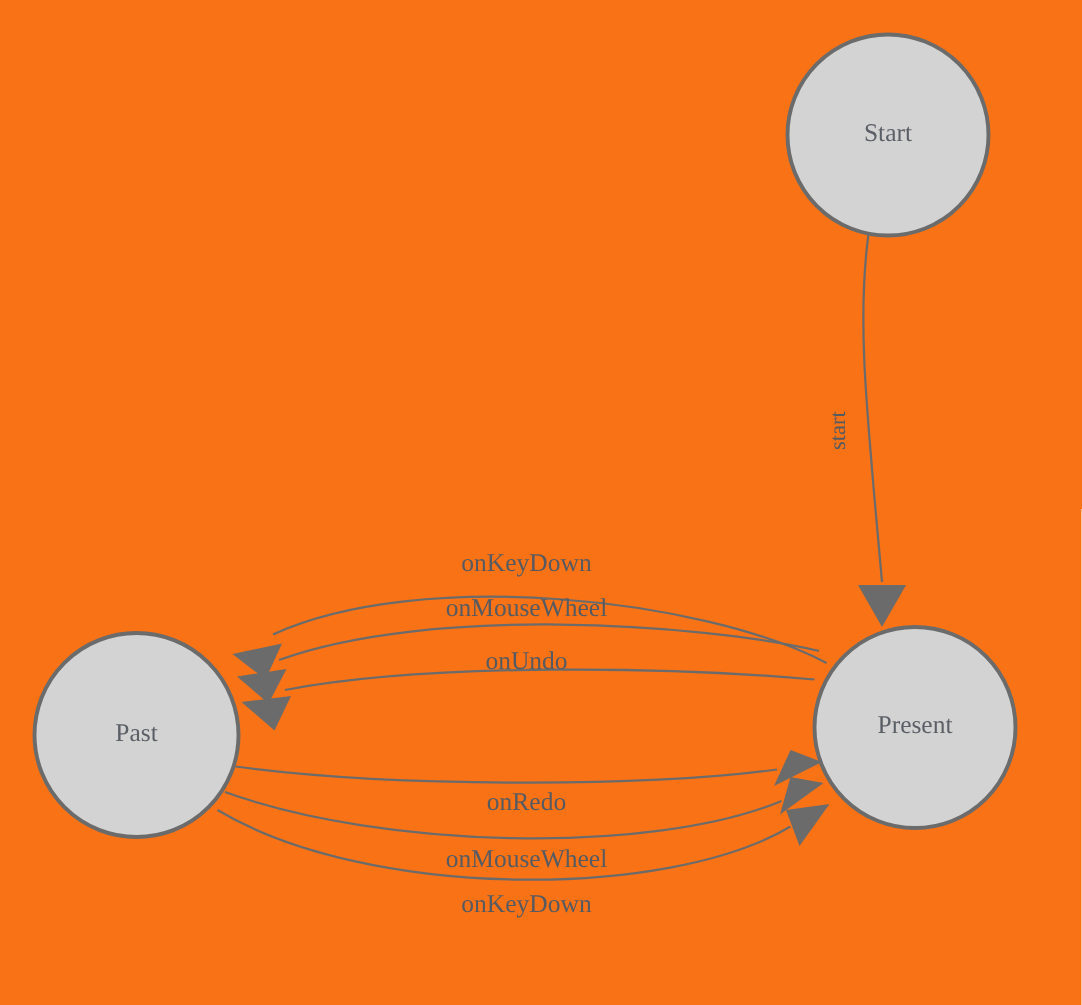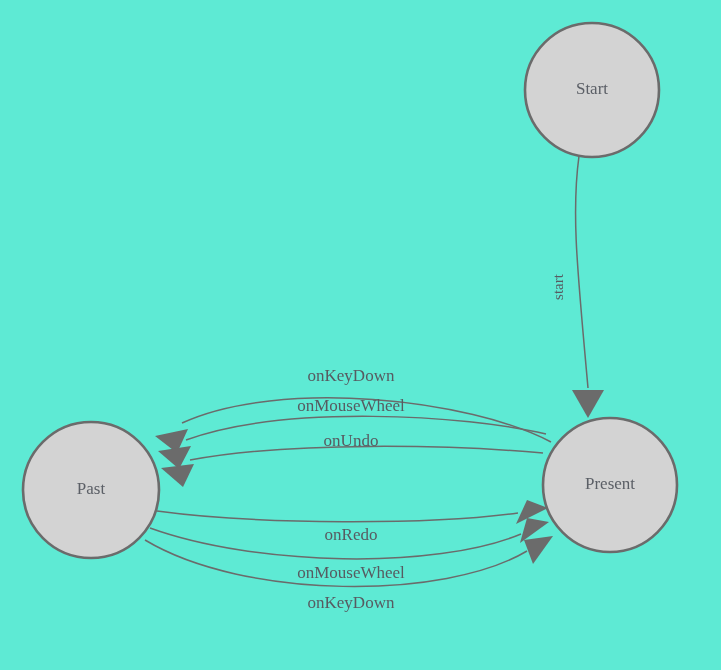--- a/index.html
+++ b/index.html
@@ -11,21 +11,21 @@
   body {
     width: 721px;
     height: 670px;
     font-family: "Liberation Serif", "DejaVu Serif", serif;
     overflow: hidden;
   }
   #diagram-root {
     position: relative;
     width: 721px;
     height: 670px;
-    background: #5eead4;
+    background: #f97316;
   }
   #diagram-svg {
     position: absolute;
     top: 0;
     left: 0;
     width: 721px;
     height: 670px;
     display: block;
   }
   .node-shape {

